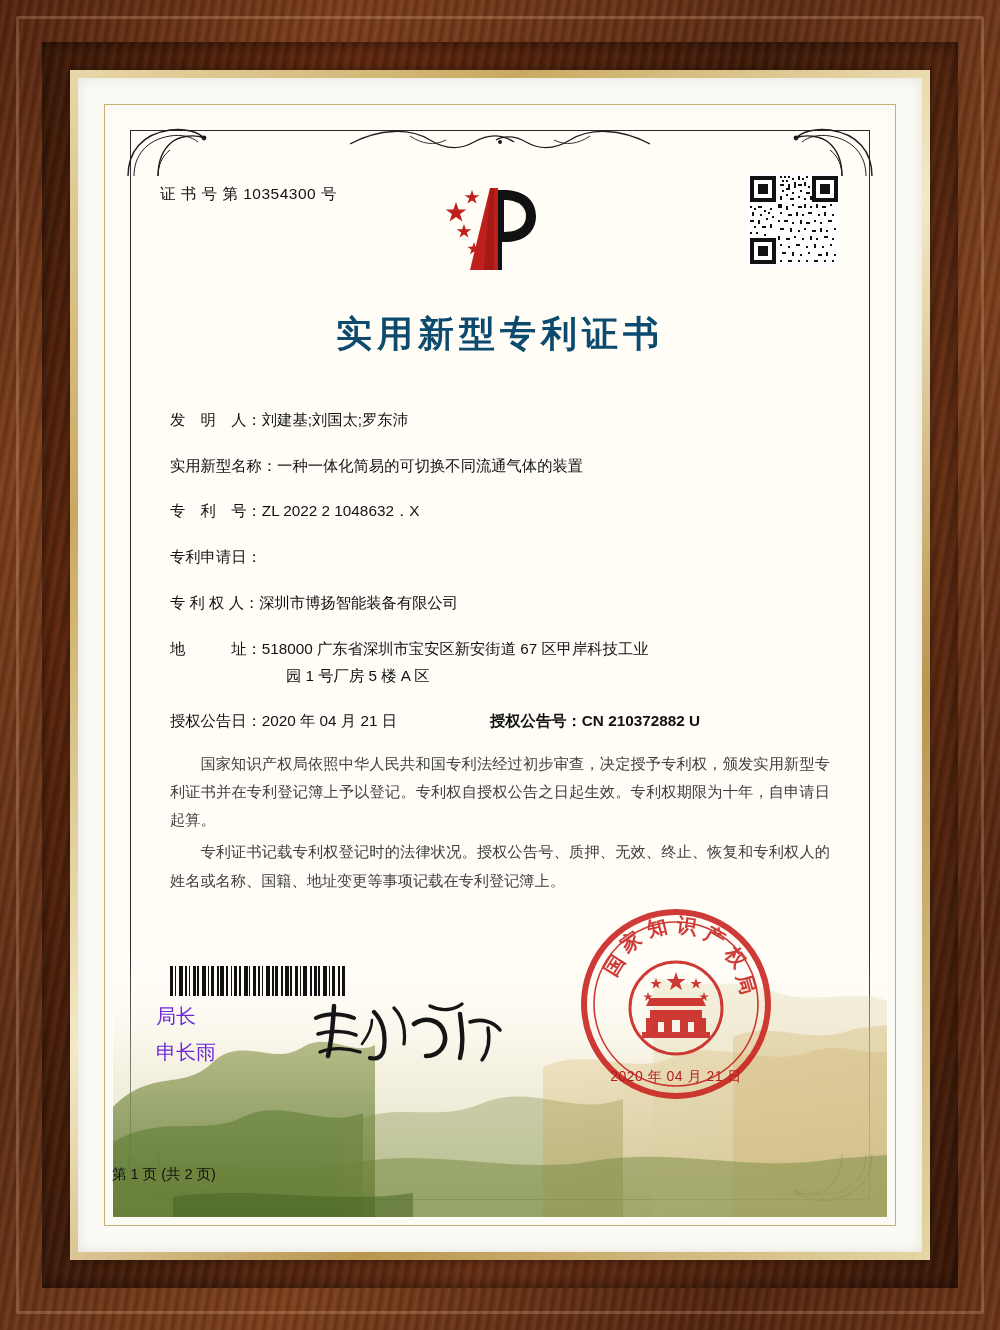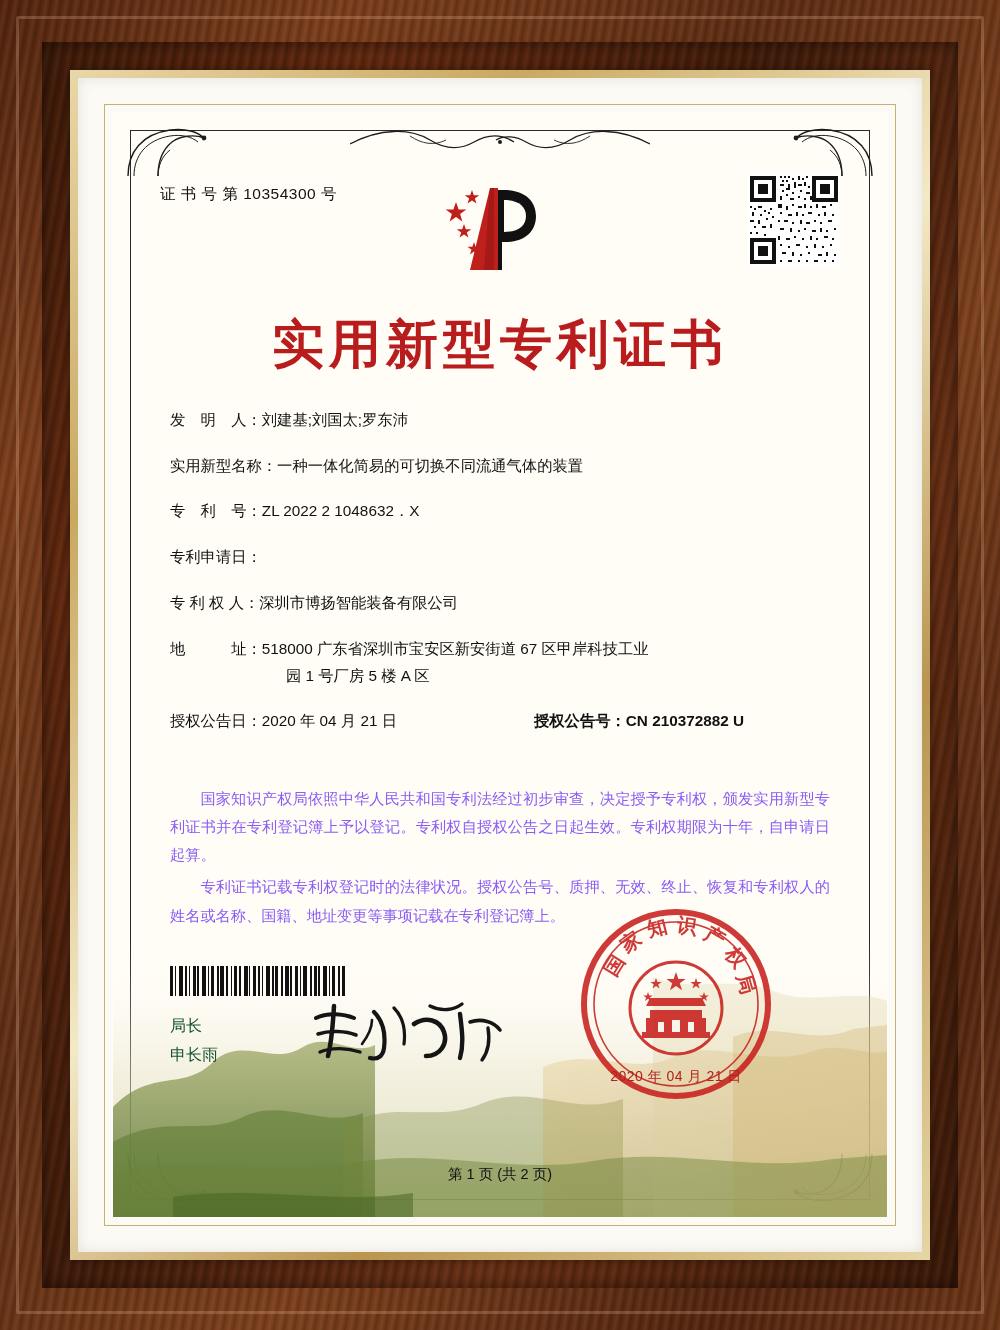--- a/index.html
+++ b/index.html
@@ -138,23 +138,23 @@
     width: 92px; height: 92px;
   }
 
   .title {
     position: absolute;
     left: 0; right: 0;
     top: 198px;
     text-align: center;
     font-family: "DejaVu Serif", serif;
     font-weight: bold;
-    font-size: 52px;
+    font-size: 36px;
     letter-spacing: 5px;
-    color: #b91c1c;
+    color: #0c4a6e;
   }
 
   
   .fields {
     position: absolute;
     left: 58px;
     top: 296px;
     width: 660px;
     color: #111;
     font-size: 15.3px;
@@ -173,42 +173,40 @@
   .fvalue {
     flex: 1 1 auto;
     font-size: 15.3px;
     word-break: break-all;
   }
   .frow-pair {
     display: flex;
     align-items: flex-end;
     margin-bottom: 18px;
     line-height: 1.55;
-    gap: 44px;
   }
   .pair-left { flex: 0 0 320px; display: flex; }
   .pair-right { flex: 1 1 auto; display: flex; font-weight: bold; }
 
   .addr-cont {
     margin-left: 0;
     padding-left: 116px;
     margin-top: 4px;
   }
 
   
   .paras {
     position: absolute;
     left: 58px;
-    top: 674px;
+    top: 638px;
     width: 660px;
     font-size: 15.2px;
     line-height: 1.85;
-    color: #8b5cf6;
+    color: #404040;
     text-align: justify;
-    font-family: Liberation Mono, monospace;
   }
   .paras p { margin: 0 0 4px 0; text-indent: 2em; }
 
   
   .bottom-art {
     position: absolute;
     left: 1px; right: 1px; bottom: 1px;
     height: 300px;
     pointer-events: none;
     overflow: hidden;
@@ -219,24 +217,24 @@
     bottom: 222px;
     width: 250px;
     height: 30px;
     display: flex;
     align-items: stretch;
   }
   .barcode i { display:block; height: 100%; background:#111; }
 
   .signature-block {
     position: absolute;
-    left: 58px;
+    left: 44px;
     bottom: 148px;
-    font-size: 16px;
-    color: #14532d;
+    font-size: 20px;
+    color: #6d28d9;
     line-height: 1.8;
   }
   .handwriting {
     position: absolute;
     left: 190px;
     bottom: 150px;
     width: 210px;
     height: 70px;
   }
 
@@ -255,21 +253,20 @@
     text-align: center;
     font-size: 14px;
     color: #b32020;
     letter-spacing: 0.5px;
   }
 
   .page-num {
     position: absolute;
     left: 0; right: 0;
     bottom: 34px;
-    text-align: center;
     font-size: 14.5px;
     color: #111;
   }
 </style>
 </head>
 <body>
 
 <div class="frame-outer"></div>
 <div class="frame-bevel-hi"></div>
 <div class="frame-inner"></div>

